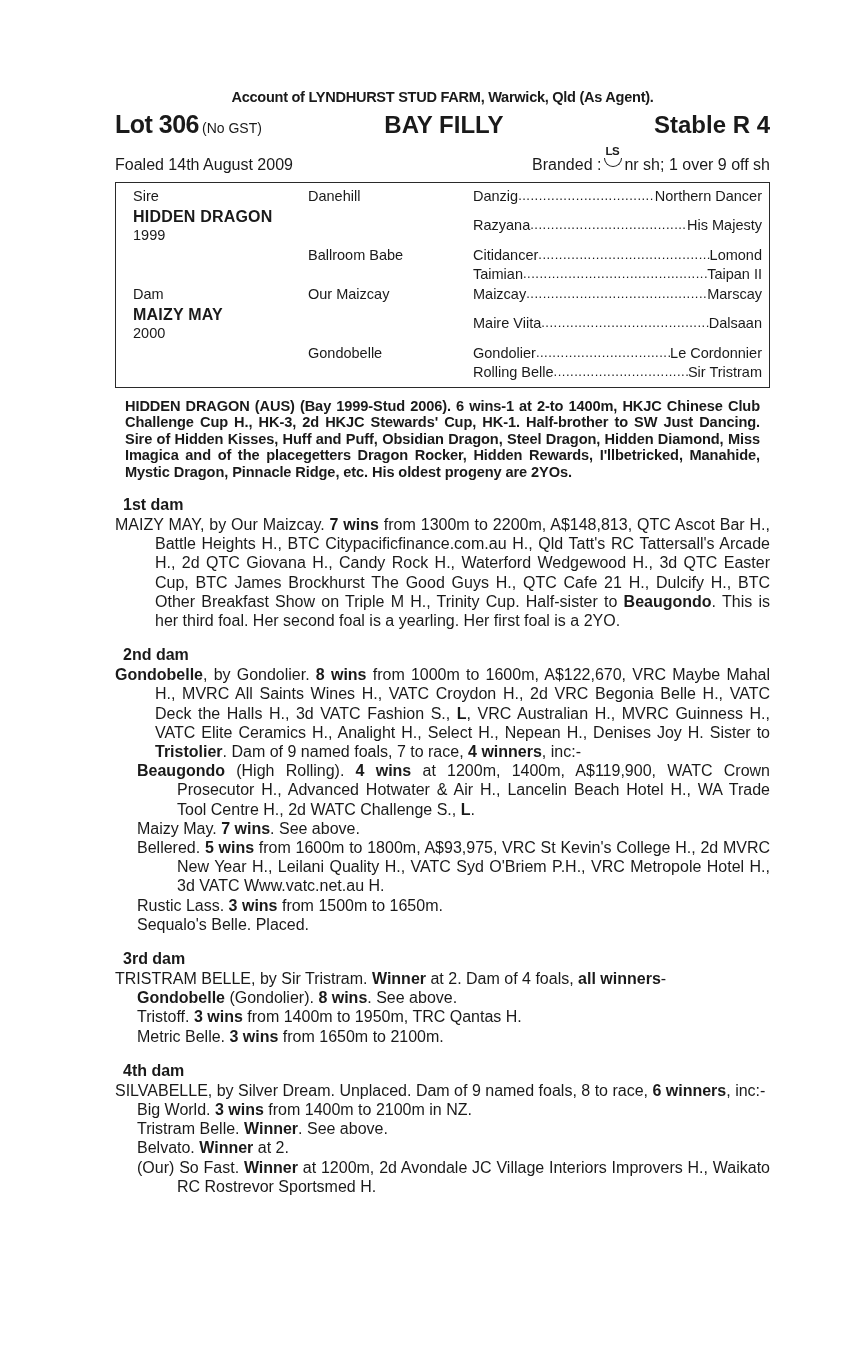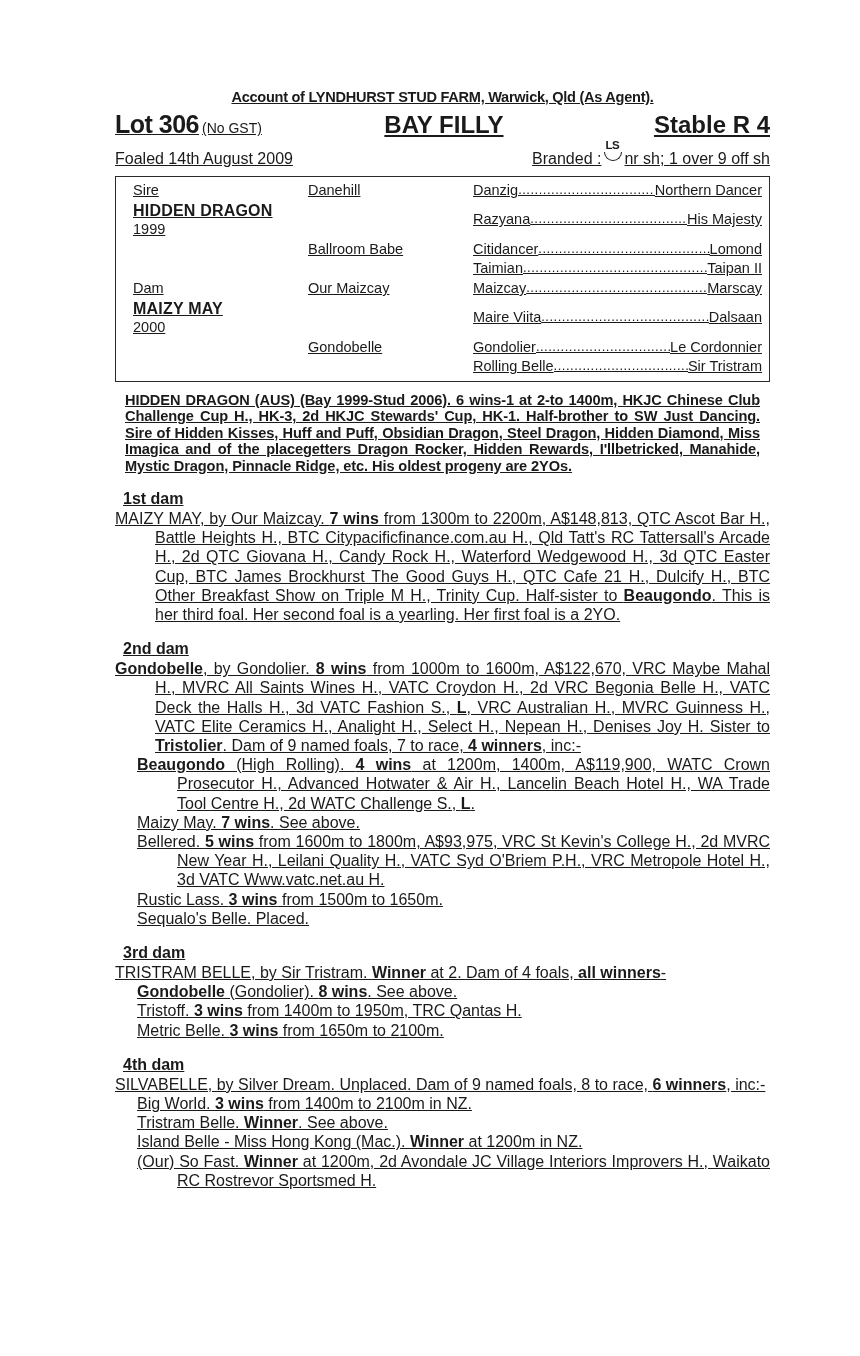--- a/index.html
+++ b/index.html
@@ -19,21 +19,20 @@
     width: 860px;
     height: 1356px;
     padding: 0;
     box-sizing: border-box;
   }
   .content {
     position: absolute;
     left: 115px;
     top: 88px;
     width: 655px;
-    text-decoration: underline;
   }
 
   
   .account-line {
     text-align: center;
     font-weight: bold;
     font-size: 15.5px;
     letter-spacing: -0.3px;
     transform: scaleX(0.94);
     transform-origin: center;
@@ -81,21 +80,21 @@
   .branded {
     white-space: nowrap;
     display: inline-flex;
     align-items: baseline;
   }
   .brand-mark {
     display: inline-block;
     width: 18px;
     height: 17px;
     position: relative;
-    margin: 0 2px 0 3px;
+    margin: 6px 2px 0 3px;
     vertical-align: baseline;
   }
   .brand-mark .bm-letters {
     position: absolute;
     top: -7px;
     left: 1px;
     font-size: 11.5px;
     font-weight: bold;
     letter-spacing: -0.5px;
     line-height: 1;
@@ -334,19 +333,19 @@
           <p class="p-hang lvl1"><span>TRISTRAM BELLE, by Sir Tristram. </span><b>Winner</b><span> at 2. Dam of 4 foals, </span><b>all winners</b><span>-</span></p>
           <p class="p-hang lvl2"><b>Gondobelle</b><span> (Gondolier). </span><b>8 wins</b><span>. See above.</span></p>
           <p class="p-hang lvl2"><span>Tristoff. </span><b>3 wins</b><span> from 1400m to 1950m, TRC Qantas H.</span></p>
           <p class="p-hang lvl2"><span>Metric Belle. </span><b>3 wins</b><span> from 1650m to 2100m.</span></p>
         </div>
         <div class="sect">
           <div class="dam-heading">4th dam</div>
           <p class="p-hang lvl1"><span>SILVABELLE, by Silver Dream. Unplaced. Dam of 9 named foals, 8 to race, </span><b>6 winners</b><span>, inc:-</span></p>
           <p class="p-hang lvl2"><span>Big World. </span><b>3 wins</b><span> from 1400m to 2100m in NZ.</span></p>
           <p class="p-hang lvl2"><span>Tristram Belle. </span><b>Winner</b><span>. See above.</span></p>
-          <p class="p-hang lvl2"><span>Island Belle - Miss Hong Kong (Mac.). </span><b>Winner</b><span> at 1200m in NZ.</span></p>
+          <p class="p-hang lvl2"><span>Belvato. </span><b>Winner</b><span> at 2.</span></p>
           <p class="p-hang lvl2"><span>(Our) So Fast. </span><b>Winner</b><span> at 1200m, 2d Avondale JC Village Interiors Improvers H., Waikato RC Rostrevor Sportsmed H.</span></p>
         </div>
       </div>
 
   </div>
 </div>
 
 </body></html>

